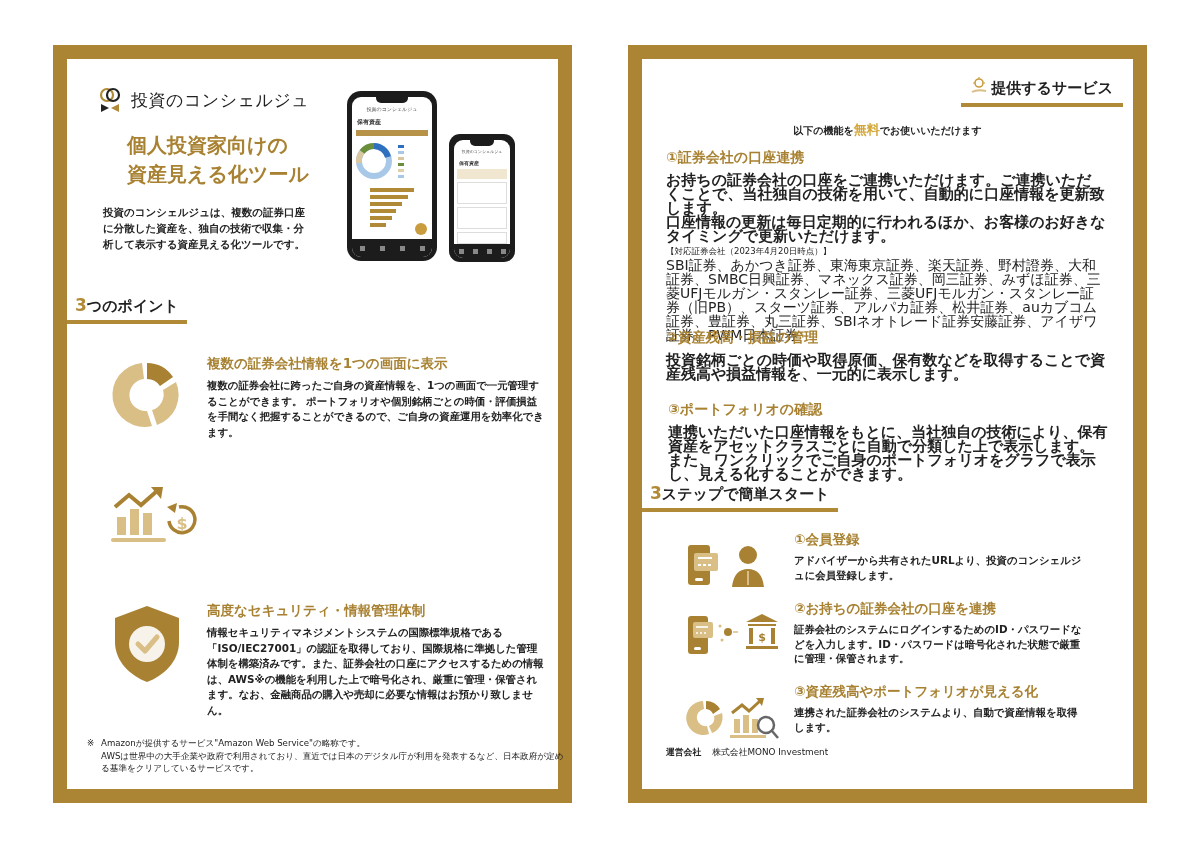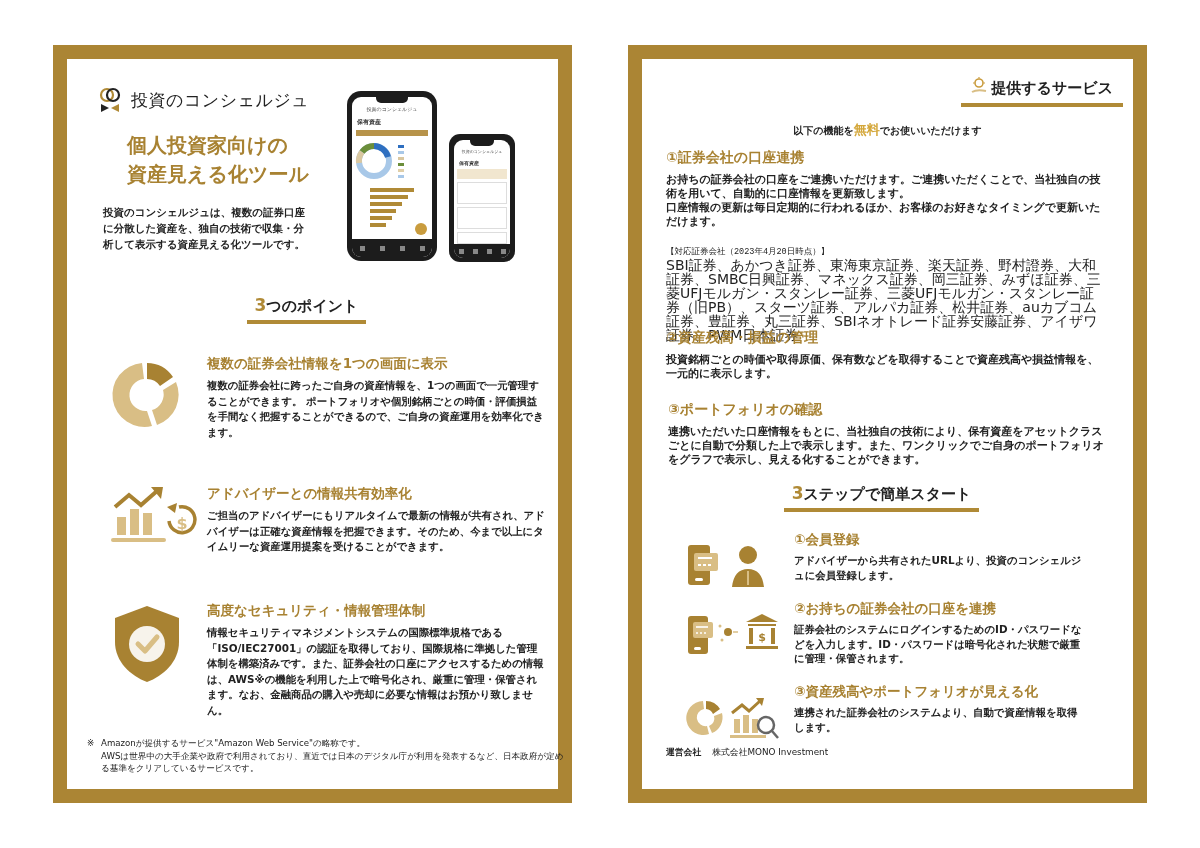--- a/index.html
+++ b/index.html
@@ -21,43 +21,43 @@
 
   .phone { position: absolute; background: #1c1c1c; border-radius: 14px; padding: 6px 5px 4px 5px; }
   .phone .screen { background: #fff; border-radius: 9px; width: 100%; height: 100%; position: relative; overflow: hidden; }
   .phone .notch { position: absolute; top: 0; left: 50%; transform: translateX(-50%); width: 32px; height: 6px; background: #1c1c1c; border-radius: 0 0 5px 5px; }
   .phone .nav { position: absolute; bottom: 0; left: 0; right: 0; height: 18px; background: #1c1c1c; display: flex; justify-content: space-around; align-items: center; }
   .phone .nav i { width: 5px; height: 5px; background: #888; display: block; }
   .ph-head { font-size: 5px; text-align: center; padding-top: 9px; color: #444; }
   .ph-title { font-size: 6px; font-weight: bold; padding: 6px 5px 3px; color: #333; }
   .ph-bar { height: 6px; background: #b7934a; margin: 0 4px; }
 
-  .section-heading { left: 0; right: 12px; text-align: center; }
+  .section-heading { left: 0; right: 12px; }
   .section-heading .h { display: inline-block; font-size: 15px; font-weight: bold; padding: 0 8px 4px; border-bottom: 4px solid #b08a36; color: #222; }
   .section-heading .h .num { color: #b08a36; font-size: 17px; }
 
   .point { left: 40px; width: 440px; }
   .point .icon { position: absolute; left: 0; top: 0; width: 90px; height: 80px; }
   .point .body { margin-left: 100px; }
   .point .title { font-size: 13.5px; font-weight: bold; color: #a88232; margin-bottom: 5px; }
   .point .text { font-size: 10.4px; line-height: 15.5px; font-weight: bold; color: #222; }
 
   .footnote { left: 20px; top: 678px; width: 480px; font-size: 8.6px; line-height: 12.5px; color: #222; display: flex; }
   .footnote .mark { width: 14px; flex-shrink: 0; }
 
   
   .svc-heading { left: 0; right: 10px; top: 18px; text-align: right; }
   .svc-heading .h { display: inline-block; font-size: 15px; font-weight: bold; padding: 0 10px 4px; border-bottom: 4px solid #b08a36; color: #222; }
   .free-line { left: 0; right: 0; top: 62px; text-align: center; font-size: 10px; font-weight: bold; color: #222; }
   .free-line .free { color: #d4a73a; font-size: 13px; }
 
   .svc { left: 24px; width: 440px; }
   .svc .title { font-size: 14px; font-weight: bold; color: #a88232; margin-bottom: 6px; }
-  .svc .text { font-size: 11px; line-height: 14px; font-weight: bold; color: #222; }
-  .svc .sub-note { font-size: 8.5px; margin-top: 17px; color: #222; font-family: Liberation Mono, monospace; }
+  .svc .text { font-size: 15px; line-height: 14px; font-weight: bold; color: #222; }
+  .svc .sub-note { font-size: 8.5px; margin-top: 3px; color: #222; }
   .svc .brokers { font-size: 14px; line-height: 14px; color: #222; }
 
   .step { left: 44px; width: 400px; }
   .step .icon { position: absolute; left: 0; top: 12px; width: 90px; height: 50px; }
   .step .body { margin-left: 108px; }
   .step .title { font-size: 13.5px; font-weight: bold; color: #a88232; margin-bottom: 4px; }
   .step .text { font-size: 10.4px; line-height: 14.5px; font-weight: bold; color: #222; }
 
   .company { left: 24px; top: 686px; font-size: 8.8px; line-height: 14px; font-weight: bold; color: #222; }
   .company .lbl { margin-right: 8px; }
@@ -167,24 +167,20 @@
           <polygon points="44,2 56,2 54,14" fill="#a88232"></polygon>
           <rect x="10" y="32" width="9" height="18" fill="#d9be85"></rect>
           <rect x="23" y="24" width="9" height="26" fill="#d9be85"></rect>
           <rect x="36" y="28" width="9" height="22" fill="#d9be85"></rect>
           <rect x="4" y="53" width="55" height="4" rx="2" fill="#d9be85"></rect>
           <path d="M72 22 A13 13 0 1 1 62 36" fill="none" stroke="#a88232" stroke-width="3.5"></path>
           <polygon points="60,22 70,18 68,28" fill="#a88232"></polygon>
           <text x="75" y="44" font-size="16" font-weight="bold" fill="#d9be85" text-anchor="middle" font-family="DejaVu Sans, sans-serif">$</text>
         </svg>
       </div>
-      <div class="body">
-        <div class="title">アドバイザーとの情報共有効率化</div>
-        <div class="text">ご担当のアドバイザーにもリアルタイムで最新の情報が共有され、アドバイザーは正確な資産情報を把握できます。そのため、今まで以上にタイムリーな資産運用提案を受けることができます。</div>
-      </div>
     </div>
 
     <div class="abs point" style="top:543px;">
       <div class="icon">
         <svg width="80" height="84" viewBox="0 0 80 84">
           <path d="M40 4 L72 16 L72 40 C72 60 56 74 40 80 C24 74 8 60 8 40 L8 16 Z" fill="#a88232"></path>
           <circle cx="40" cy="42" r="18" fill="#fff" opacity="0.9"></circle>
           <polyline points="31,42 38,49 50,35" fill="none" stroke="#d9be85" stroke-width="5" stroke-linecap="round" stroke-linejoin="round"></polyline>
         </svg>
       </div>

